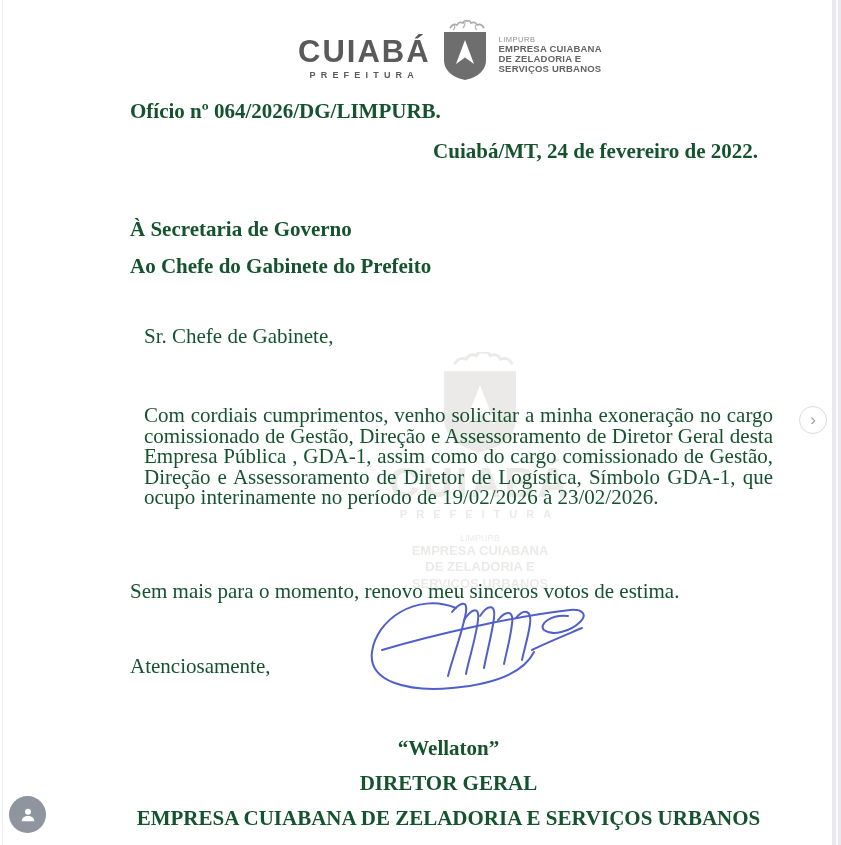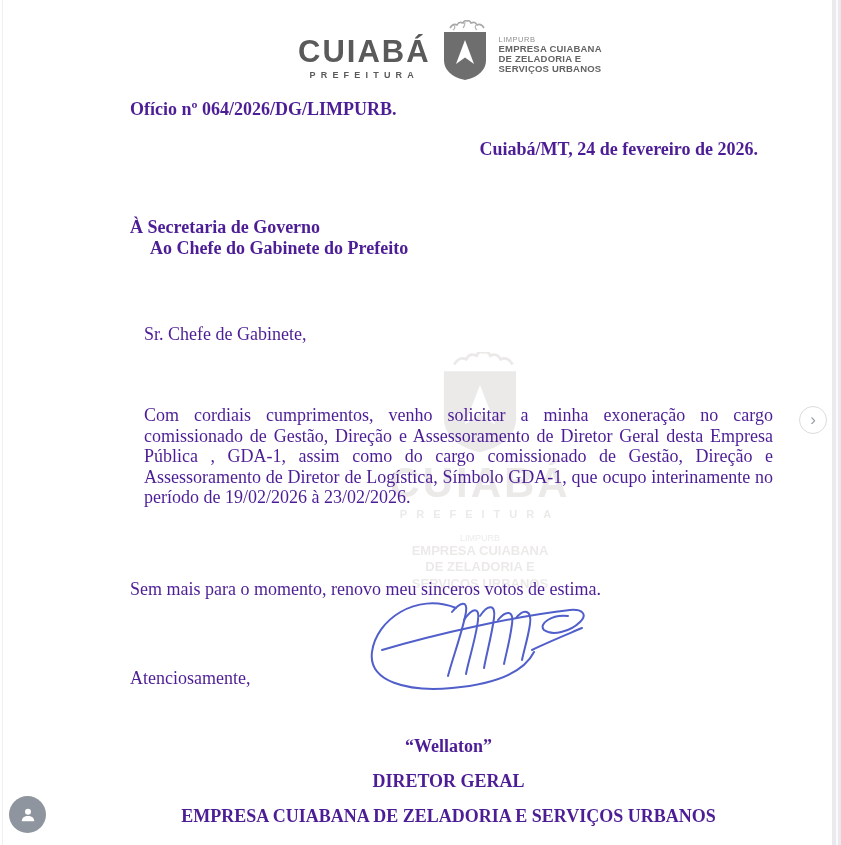--- a/index.html
+++ b/index.html
@@ -23,32 +23,32 @@
   .logo-org-line{font-size:9.5px;font-weight:bold;color:#636363;line-height:1.06;letter-spacing:.2px;}
 
   
   .watermark{left:360px;top:352px;width:240px;text-align:center;opacity:.16;color:#8a8178;font-family:"Liberation Sans", sans-serif;pointer-events:none;}
   .wm-brand{font-size:42px;font-weight:bold;letter-spacing:3px;line-height:1;margin-top:2px;}
   .wm-brand-sub{font-size:11px;font-weight:bold;letter-spacing:9px;margin-top:4px;}
   .wm-org-small{font-size:9px;margin-top:13px;}
   .wm-org-line{font-size:13px;font-weight:bold;line-height:1.25;}
 
   
-  .letter-text{color:#4c1d95;font-size:18px;}
+  .letter-text{color:#14532d;font-size:21px;}
   .bold{font-weight:bold;}
   .ref-line{left:130px;top:99px;}
   .date-line{left:0;top:139px;width:758px;text-align:right;}
   .addr1{left:130px;top:217px;}
-  .addr2{left:130px;top:238px;margin-left:20px;}
+  .addr2{left:130px;top:254px;}
   .salutation{left:144px;top:324px;}
   .para1{left:144px;top:405px;width:629px;text-align:justify;line-height:20.5px;}
   .para2{left:130px;top:504px;}
   .para3{left:130px;top:541px;}
   .para4{left:130px;top:579px;}
-  .closing{left:130px;top:668px;}
+  .closing{left:130px;top:654px;}
   .sig-block{left:130px;width:637px;text-align:center;}
   .signer-name{top:696px;}
   .signer-nick{top:736px;}
   .signer-title{top:771px;}
   .signer-org{top:806px;}
 
   
   .signature{left:356px;top:590px;pointer-events:none;}
 
   
@@ -96,21 +96,21 @@
     </svg>
     <div class="wm-brand">CUIABÁ</div>
     <div class="wm-brand-sub">PREFEITURA</div>
     <div class="wm-org-small">LIMPURB</div>
     <div class="wm-org-line">EMPRESA CUIABANA</div>
     <div class="wm-org-line">DE ZELADORIA E</div>
     <div class="wm-org-line">SERVIÇOS URBANOS</div>
   </div>
 
   <div class="abs letter-text bold ref-line">Ofício nº 064/2026/DG/LIMPURB.</div>
-  <div class="abs letter-text bold date-line">Cuiabá/MT, 24 de fevereiro de 2026.</div>
+  <div class="abs letter-text bold date-line">Cuiabá/MT, 24 de fevereiro de 2022.</div>
   <div class="abs letter-text bold addr1">À  Secretaria de Governo</div>
   <div class="abs letter-text bold addr2">Ao Chefe do Gabinete do Prefeito</div>
   <div class="abs letter-text salutation">Sr. Chefe de Gabinete,</div>
   <div class="abs letter-text para1">Com cordiais cumprimentos, venho solicitar a minha exoneração no cargo comissionado de Gestão, Direção e Assessoramento de Diretor Geral desta Empresa Pública , GDA-1, assim como do cargo comissionado de Gestão, Direção e Assessoramento de Diretor de Logística, Símbolo GDA-1,  que ocupo interinamente no período de 19/02/2026 à 23/02/2026.</div>
   <div class="abs letter-text para4">Sem mais para o momento, renovo meu sinceros votos de estima.</div>
   <div class="abs letter-text closing">Atenciosamente,</div>
 
   <div class="abs signature">
     <svg width="238" height="108" viewBox="0 0 238 108">
       <g fill="none" stroke="#3e4ec5" stroke-width="2" stroke-linecap="round" opacity="0.9">

